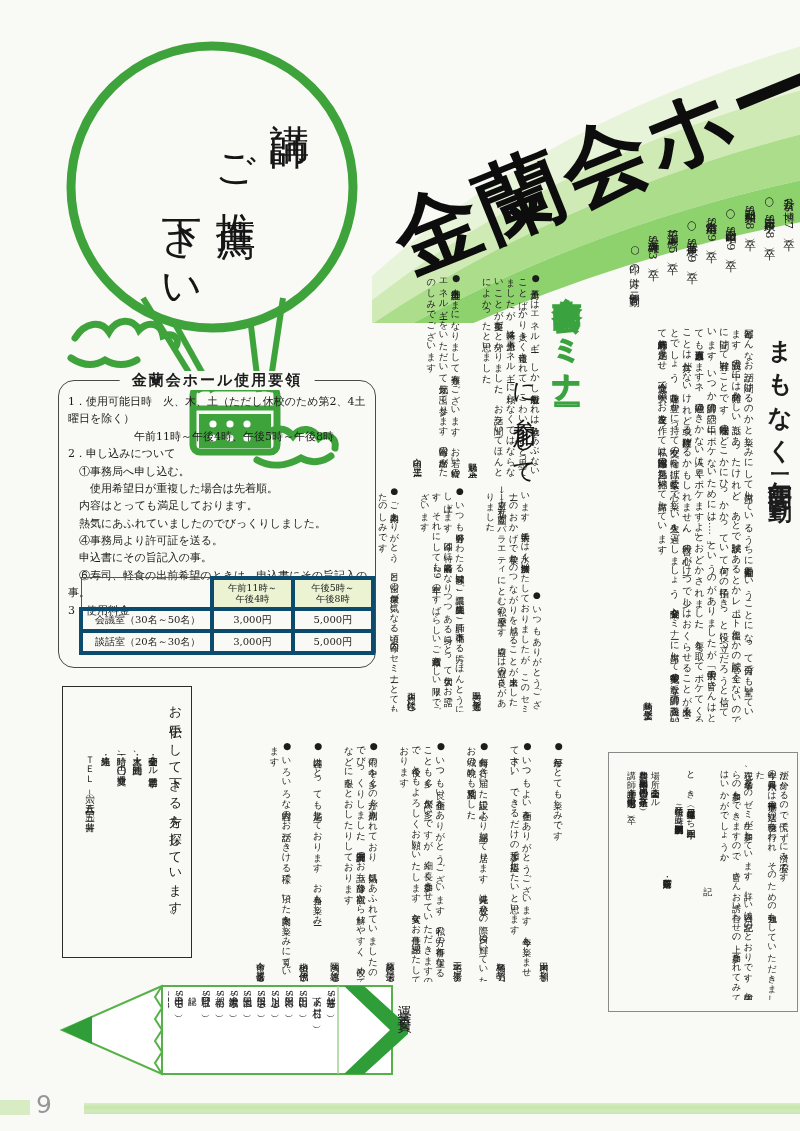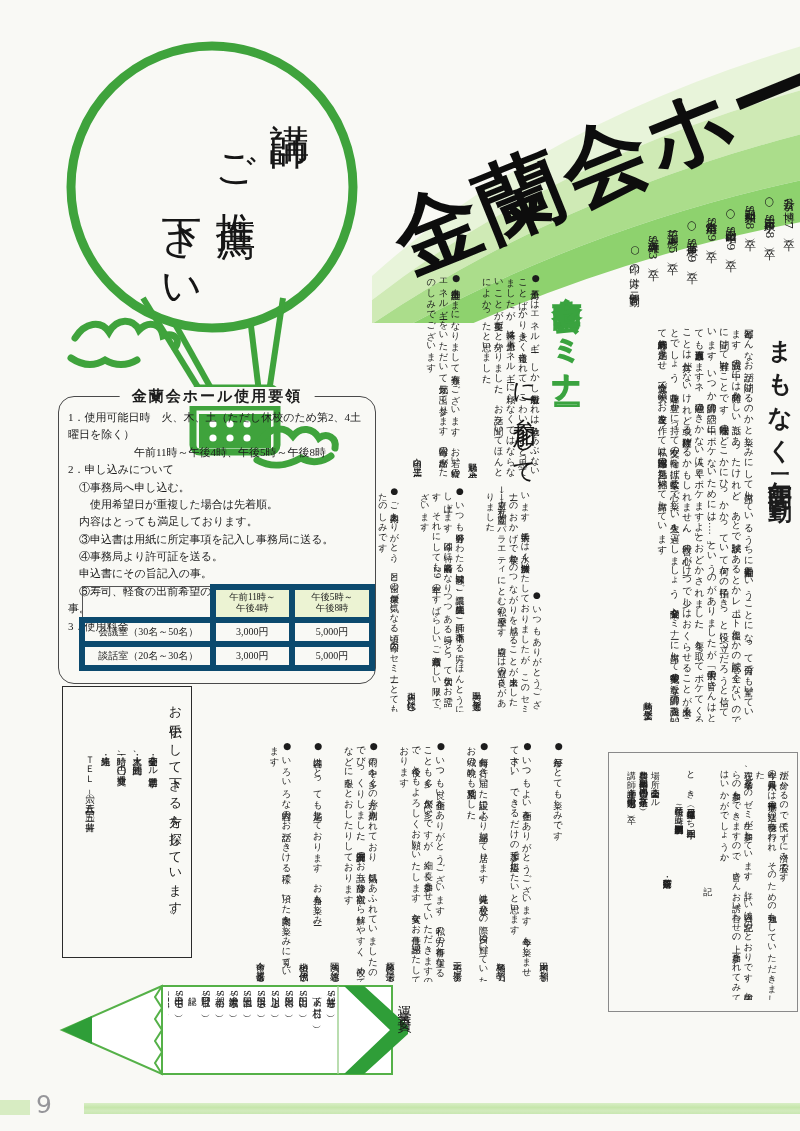--- a/index.html
+++ b/index.html
@@ -29,26 +29,26 @@
   .sem-black{left:508px;top:366px;font-size:24px;letter-spacing:6px;color:#141414;}
   
   .band{display:flex;flex-direction:row-reverse;gap:5px;overflow:hidden;}
   .band .tm{writing-mode:vertical-rl;height:100%;line-height:1.3;}
   .band .tm p{margin:0;}
   .band-a{left:383px;top:272px;width:158px;height:206px;font-size:9.3px;}
   .band-b{left:376px;top:486px;width:166px;height:226px;font-size:9px;}
   .band-b .indent-deep{text-indent:104px;}
   .band-c{left:192px;top:740px;width:372px;height:242px;font-size:9.3px;}
   
-  .usage-box{left:58px;top:396px;width:316px;height:286px;border:1.4px solid #4a4a4a;border-radius:16px;font-family:Liberation Serif, serif;}
+  .usage-box{left:58px;top:380px;width:316px;height:286px;border:1.4px solid #4a4a4a;border-radius:16px;}
   .usage-title{position:absolute;top:-10px;left:50%;transform:translateX(-50%);background:#f9f9f5;
     padding:0 12px;font-size:15px;letter-spacing:2px;white-space:nowrap;font-weight:600;}
   .usage-lines{position:absolute;left:9px;top:12px;right:4px;font-size:11px;line-height:1.58;}
   .usage-table{position:absolute;left:20px;bottom:12px;border-collapse:collapse;font-size:10px;}
-  .usage-table td,.usage-table th{border:6px solid #0c4a6e;text-align:center;padding:2px 6px;font-weight:400;}
+  .usage-table td,.usage-table th{border:4px solid #0c4a6e;text-align:center;padding:2px 6px;font-weight:400;}
   .usage-table .lbl{width:148px;text-align:center;padding-left:8px;}
   .usage-table .fee{width:78px;}
   .usage-table .hgreen{background:#ecf3d3;font-size:9.3px;white-space:pre-line;line-height:1.25;}
   .usage-table .blank{border:1px solid #555;}
   
   .recruit-box{left:62px;top:686px;width:128px;height:270px;border:1.6px solid #2b2b2b;}
   .recruit-title{position:absolute;left:10px;top:6px;font-size:30px;font-weight:800;letter-spacing:9px;}
   .recruit-head{position:absolute;right:7px;top:10px;height:250px;writing-mode:vertical-rl;font-size:13px;letter-spacing:2px;}
   .recruit-items{position:absolute;left:5px;top:62px;height:198px;width:92px;writing-mode:vertical-rl;
     font-size:9.5px;line-height:1.45;overflow:hidden;}
@@ -196,21 +196,21 @@
 
   <div class="abs usage-box">
     <div class="usage-title">金蘭会ホール使用要領</div>
     <div class="usage-lines">
       <div>1．使用可能日時　火、木、土（ただし休校のため第2、4土曜日を除く）</div>
       <div>　　　　　　午前11時～午後4時、午後5時～午後8時</div>
       <div>2．申し込みについて</div>
       <div>　①事務局へ申し込む。</div>
       <div>　　使用希望日が重複した場合は先着順。</div>
       <div>　内容はとっても満足しております。</div>
-      <div>　③申込書は用紙に所定事項を記入し事務局に送る。</div>
+      <div>　熱気にあふれていましたのでびっくりしました。</div>
       <div>　④事務局より許可証を送る。</div>
       <div>　申込書にその旨記入の事。</div>
       <div>　⑥寿司、軽食の出前希望のときは、申込書にその旨記入の事。</div>
       <div>3．使用料金</div>
     </div>
     <table class="usage-table">
       <tbody>
           <tr>
         <td class="lbl blank"></td>
         <td class="fee hgreen">午前11時～

